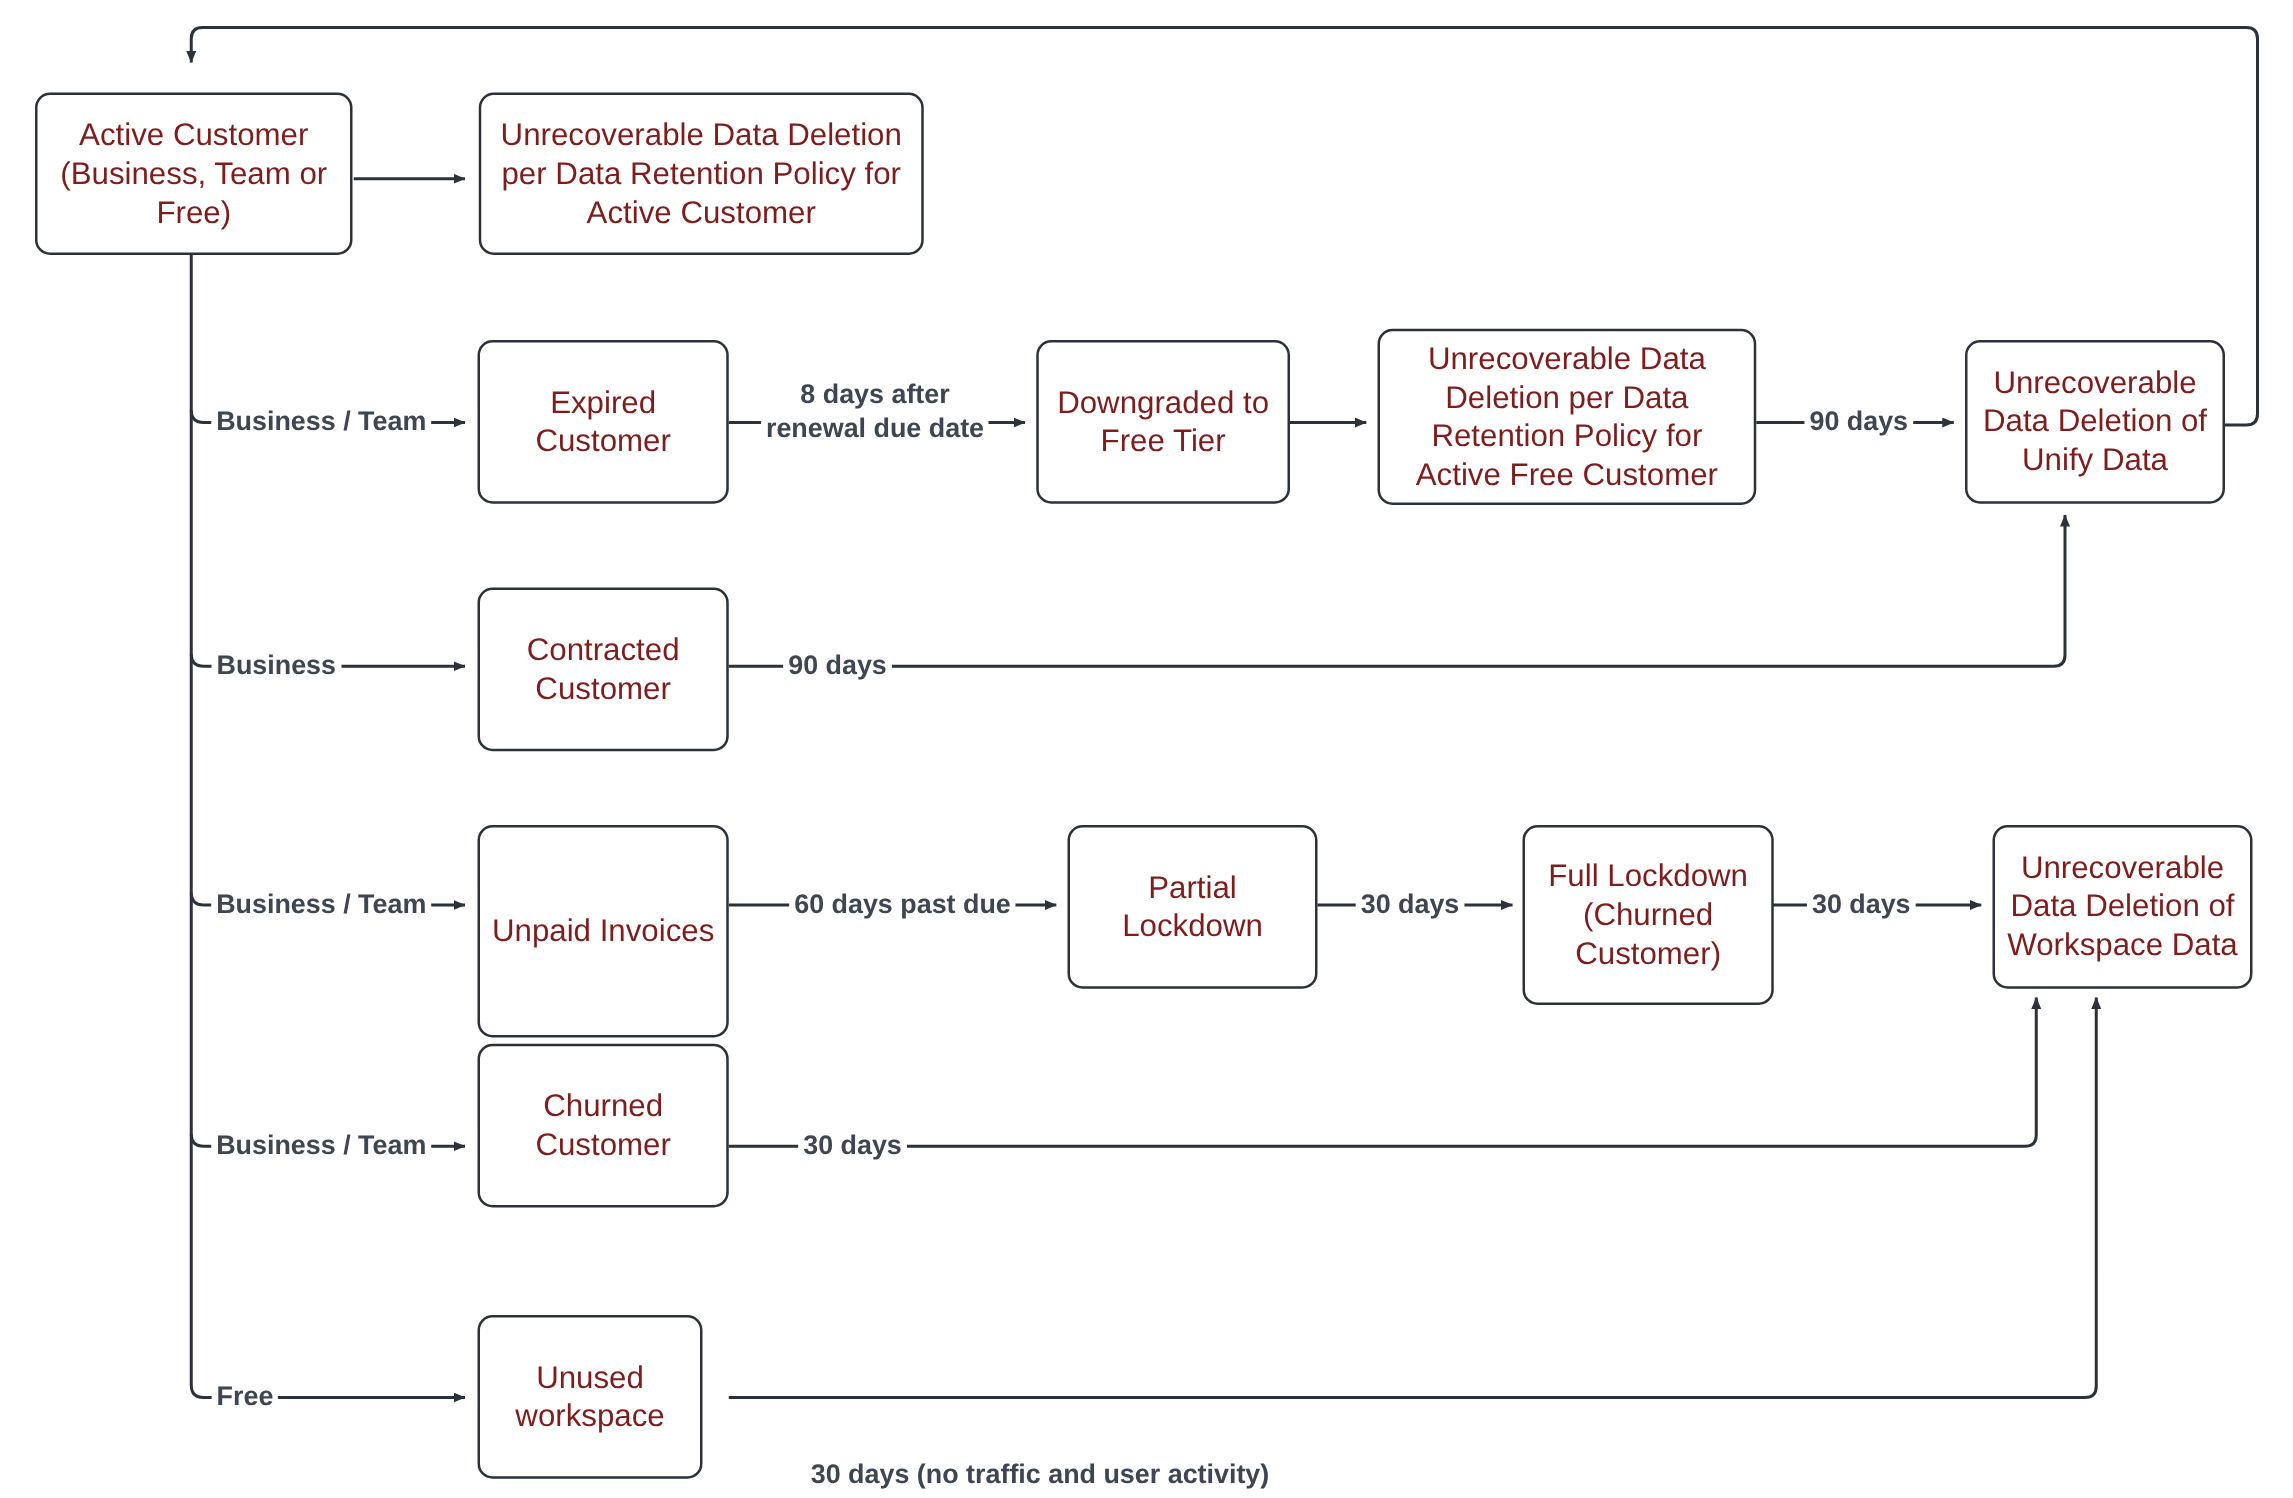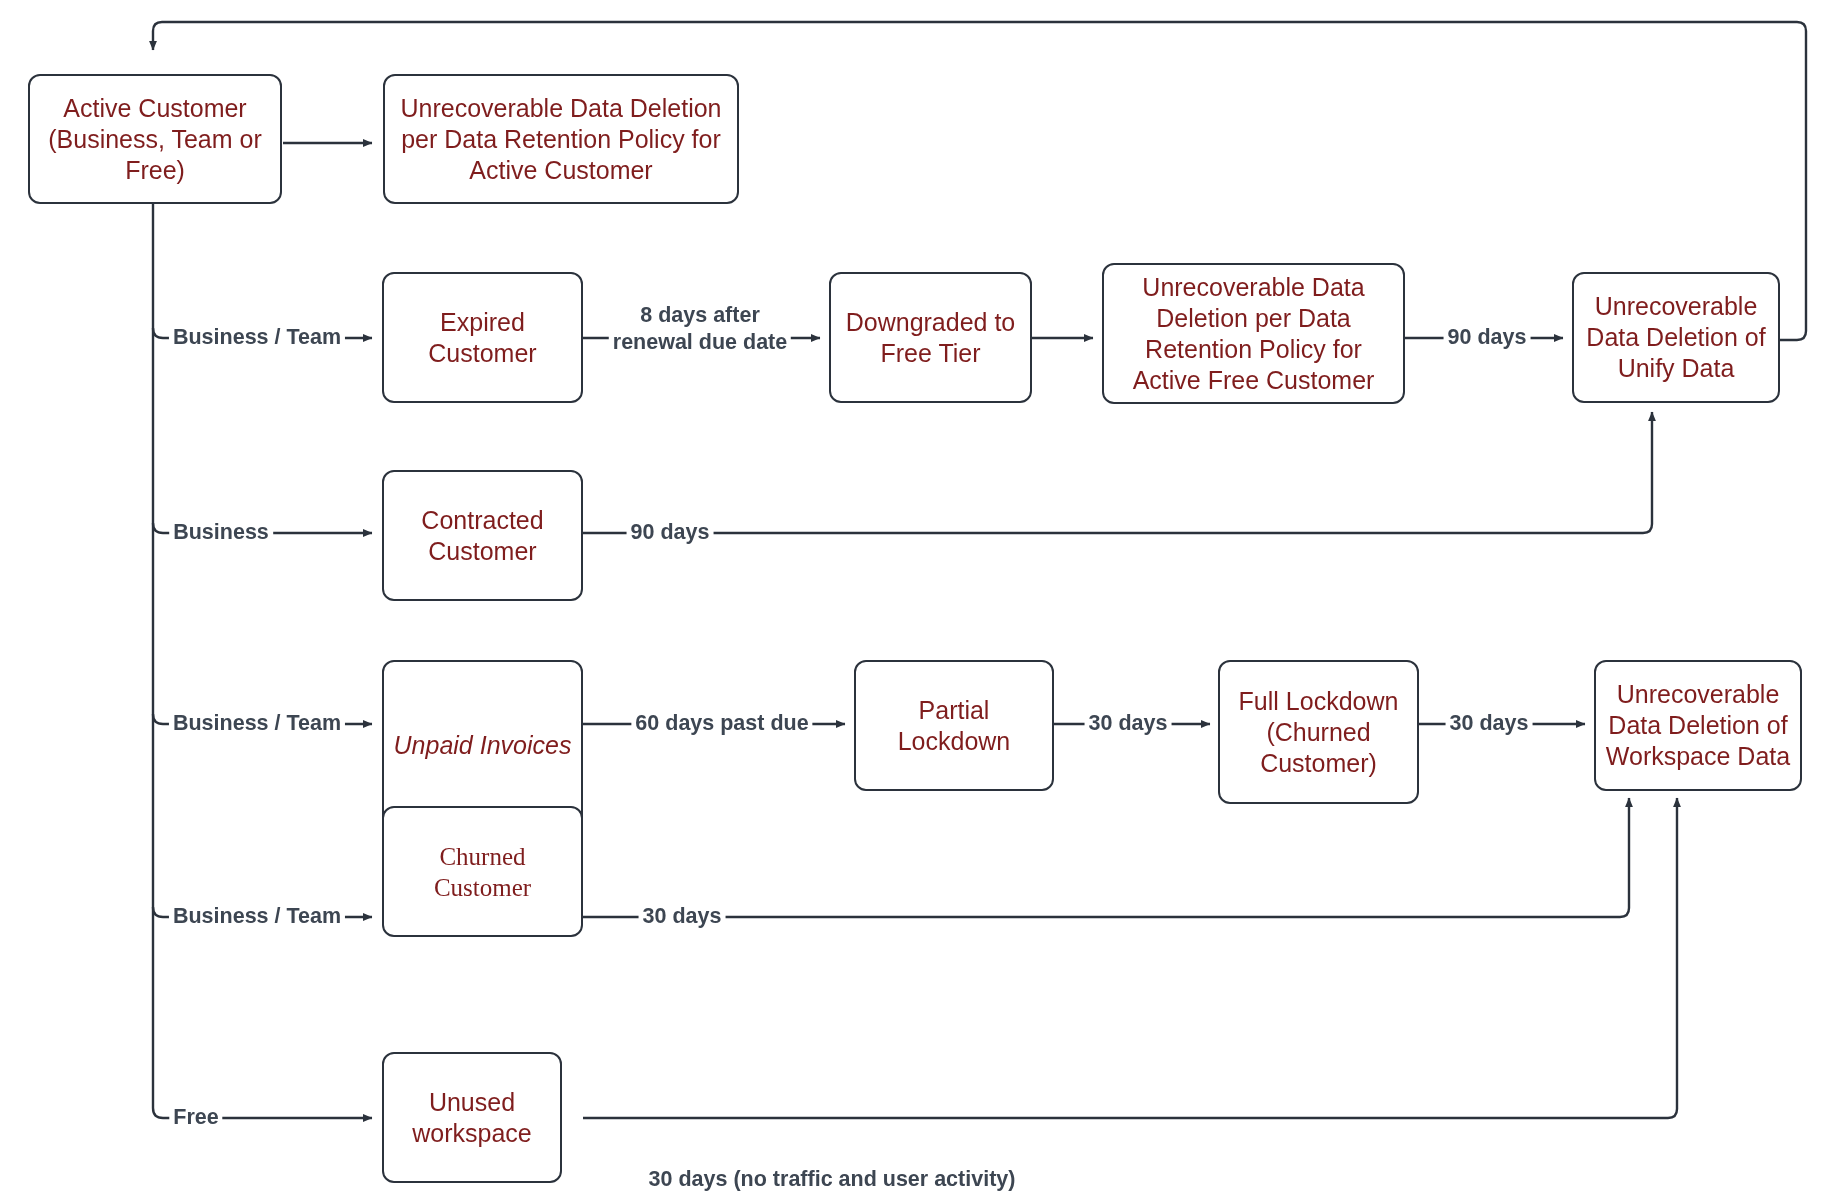--- a/index.html
+++ b/index.html
@@ -118,34 +118,34 @@
 Retention Policy for
 Active Free Customer</div>
 
   <div class="node" style="left:1572px; top:272px; width:208px; height:131px;">Unrecoverable
 Data Deletion of
 Unify Data</div>
 
   <div class="node" style="left:382px; top:470px; width:201px; height:131px;">Contracted
 Customer</div>
 
-  <div class="node" style="left:382px; top:660px; width:201px; height:170px;font-style:italic;">Unpaid Invoices</div>
+  <div class="node" style="left:382px; top:660px; width:201px; height:170px;">Unpaid Invoices</div>
 
   <div class="node" style="left:854px; top:660px; width:200px; height:131px;">Partial
 Lockdown</div>
 
   <div class="node" style="left:1218px; top:660px; width:201px; height:144px;">Full Lockdown
 (Churned
 Customer)</div>
 
   <div class="node" style="left:1594px; top:660px; width:208px; height:131px;">Unrecoverable
 Data Deletion of
 Workspace Data</div>
 
-  <div class="node" style="left:382px; top:806px; width:201px; height:131px;font-family:Liberation Serif, serif;">Churned
+  <div class="node" style="left:382px; top:835px; width:201px; height:131px;">Churned
 Customer</div>
 
   <div class="node" style="left:382px; top:1052px; width:180px; height:131px;">Unused
 workspace</div>
 
   <div class="edge-label" style="left:257px; top:338px;">Business / Team</div>
 
   <div class="edge-label two-line" style="left:700px; top:329px;">8 days after
 renewal due date</div>
 

